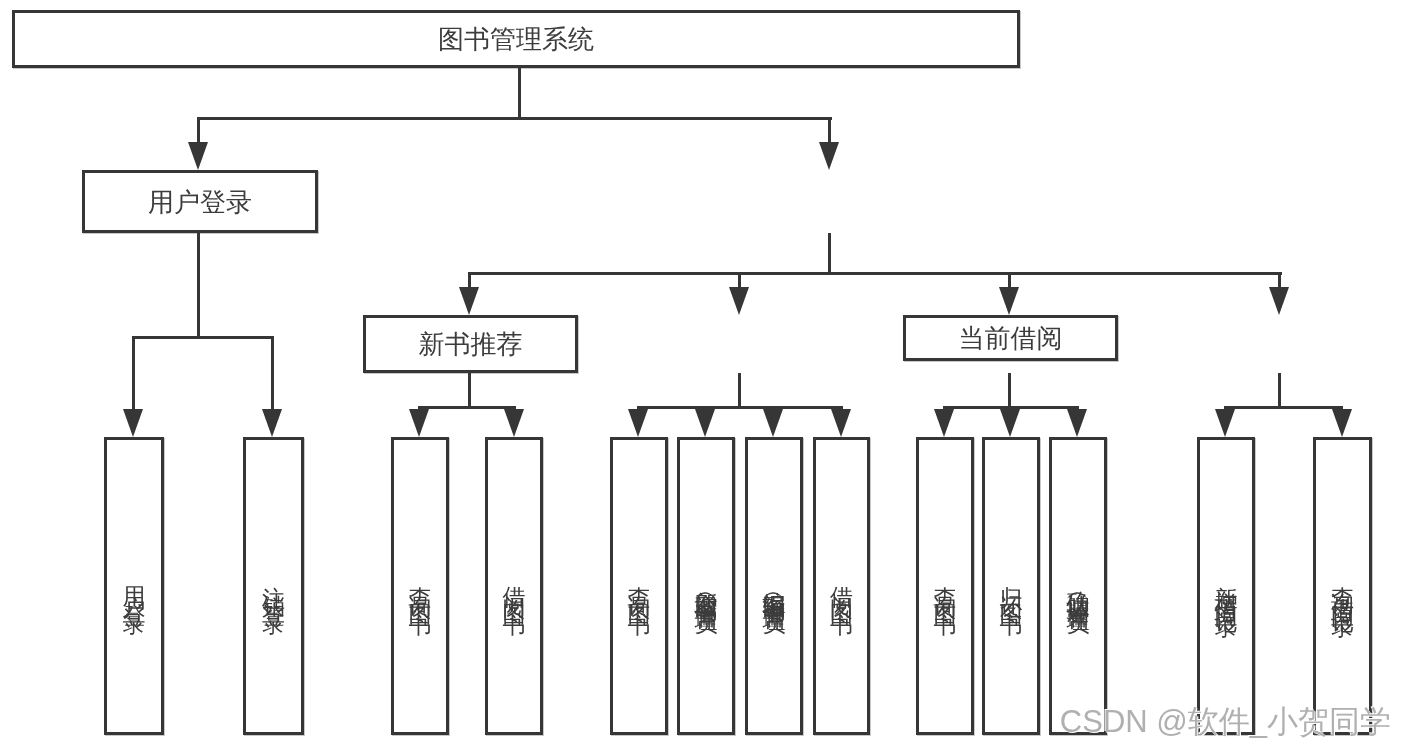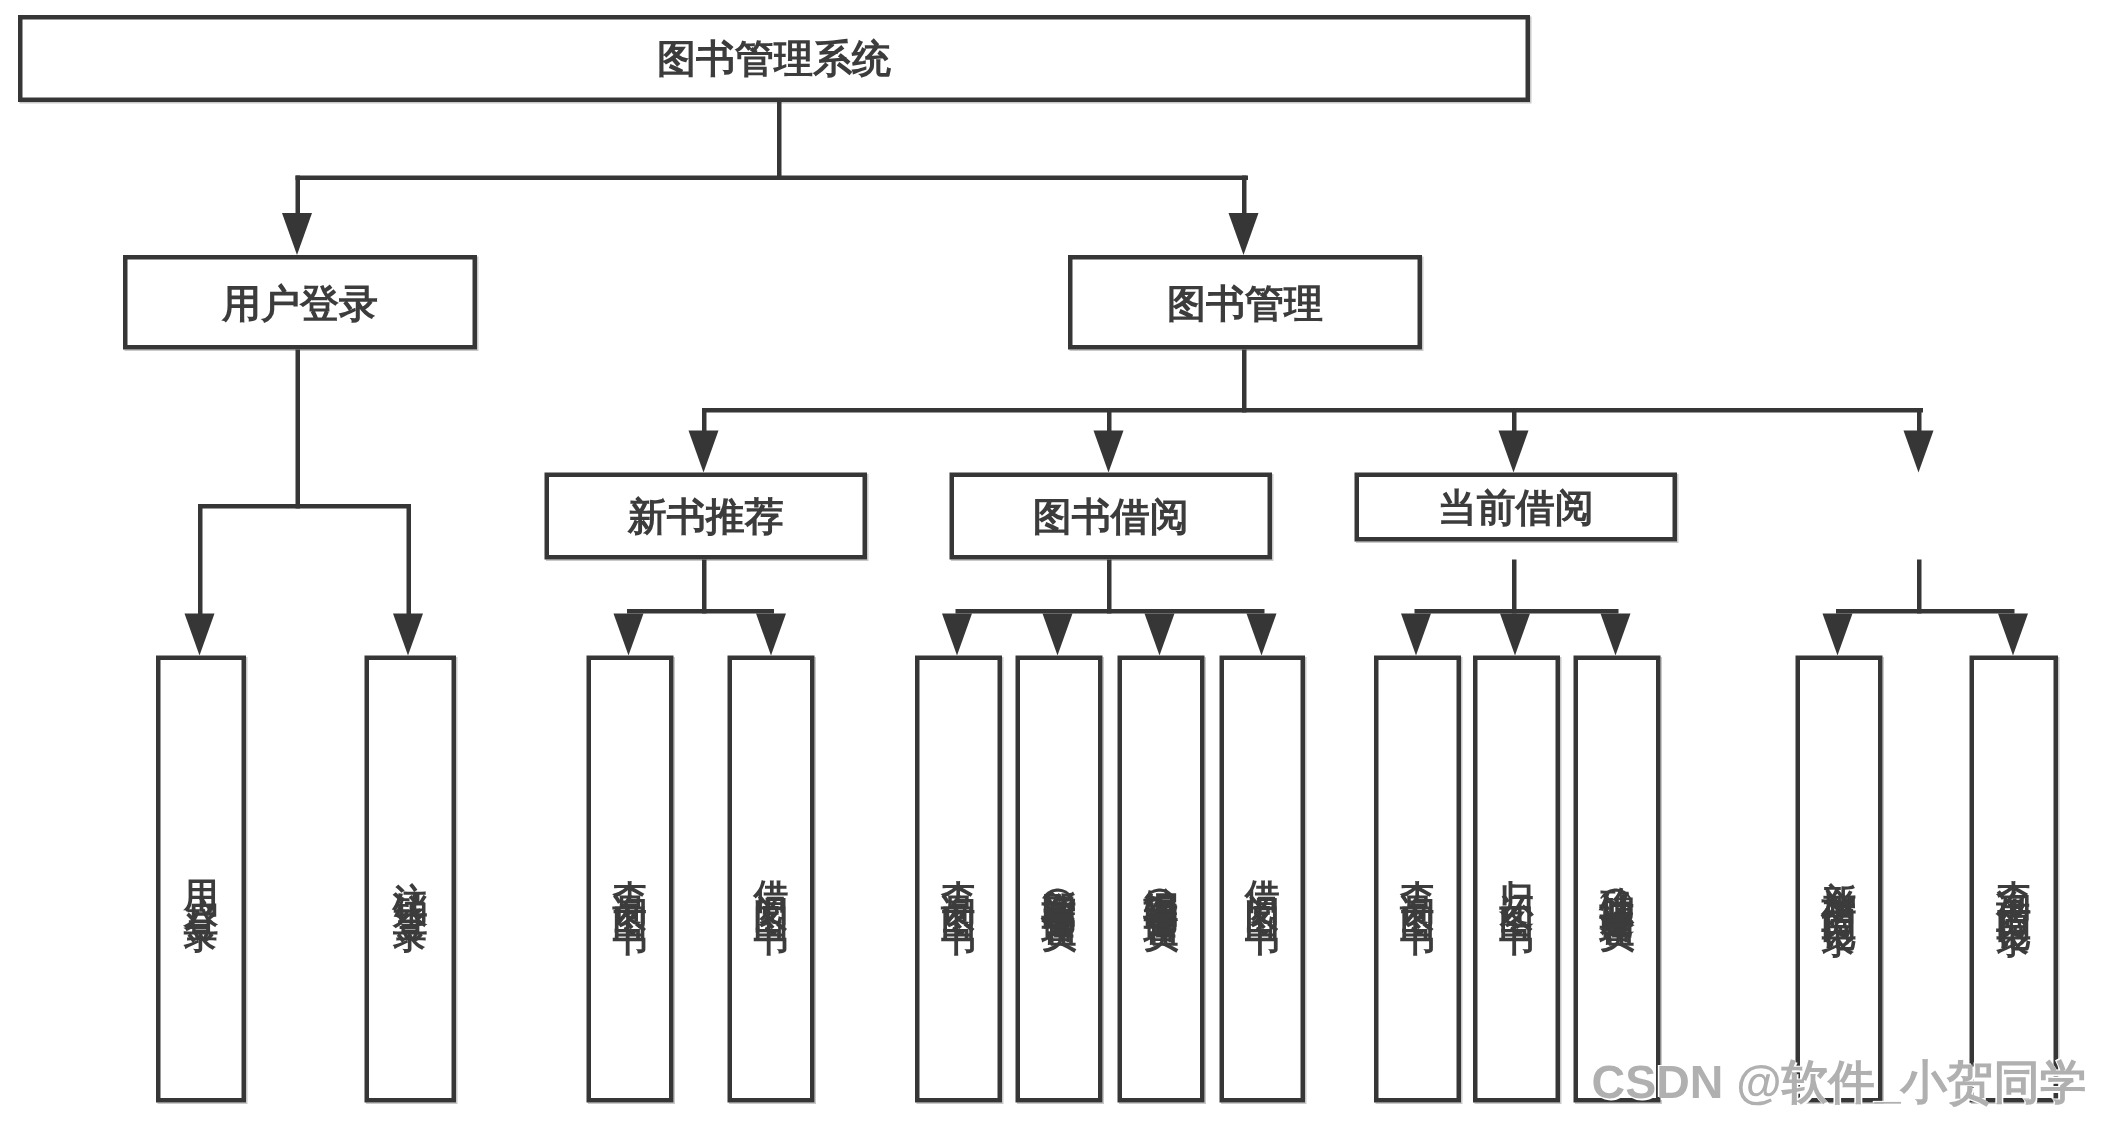--- a/index.html
+++ b/index.html
@@ -4,21 +4,20 @@
 <style>
   html, body { margin: 0; padding: 0; background: #fff; }
   .canvas {
     position: relative;
     width: 1405px;
     height: 747px;
     background: var(--background, #fff);
     font-family: "Liberation Sans", sans-serif;
     color: var(--text, #3c3c3c);
     overflow: hidden;
-    font-weight: bold;
   }
   .box {
     position: absolute;
     box-sizing: border-box;
     border: 3px solid var(--line, #363636);
     background: #fff;
     display: flex;
     align-items: center;
     justify-content: center;
     box-shadow: 1px 1px 0 rgba(40,40,40,0.25);
@@ -75,23 +74,20 @@
   <div class="line vline" style="left:518px; top:68px; height:52px;"></div>
   <div class="line hline" style="left:197px; top:117px; width:635px;"></div>
   <div class="line vline" style="left:197px; top:117px; height:28px;"></div>
   <div class="arrow" style="left:188px; top:142px;"></div>
   <div class="line vline" style="left:828px; top:117px; height:28px;"></div>
   <div class="arrow" style="left:819px; top:142px;"></div>
 
   <div class="box" style="left:82px; top:170px; width:236px; height:63px;">
     <span class="hlabel">用户登录</span>
   </div>
-  <div class="box" style="left:712px; top:170px; width:236px; height:63px;">
-    <span class="hlabel">图书管理</span>
-  </div>
 
   <div class="line vline" style="left:197px; top:233px; height:106px;"></div>
   <div class="line hline" style="left:132px; top:336px; width:142px;"></div>
   <div class="line vline" style="left:132px; top:336px; height:76px;"></div>
   <div class="arrow" style="left:123px; top:409px;"></div>
   <div class="line vline" style="left:271px; top:336px; height:76px;"></div>
   <div class="arrow" style="left:262px; top:409px;"></div>
 
   <div class="line vline" style="left:828px; top:233px; height:42px;"></div>
   <div class="line hline" style="left:468px; top:272px; width:814px;"></div>
@@ -99,23 +95,20 @@
   <div class="arrow" style="left:459px; top:287px;"></div>
   <div class="line vline" style="left:738px; top:272px; height:20px;"></div>
   <div class="arrow" style="left:729px; top:287px;"></div>
   <div class="line vline" style="left:1008px; top:272px; height:20px;"></div>
   <div class="arrow" style="left:999px; top:287px;"></div>
   <div class="line vline" style="left:1278px; top:272px; height:20px;"></div>
   <div class="arrow" style="left:1269px; top:287px;"></div>
 
   <div class="box" style="left:363px; top:315px; width:215px; height:58px;text-align:right;">
     <span class="hlabel">新书推荐</span>
-  </div>
-  <div class="box" style="left:633px; top:315px; width:215px; height:58px;">
-    <span class="hlabel">图书借阅</span>
   </div>
   <div class="box" style="left:903px; top:315px; width:215px; height:46px;">
     <span class="hlabel">当前借阅</span>
   </div>
 
   <div class="line vline" style="left:468px; top:373px; height:36px;"></div>
   <div class="line hline" style="left:418px; top:406px; width:98px;"></div>
   <div class="arrow" style="left:409px; top:409px;"></div>
   <div class="arrow" style="left:504px; top:409px;"></div>
 

